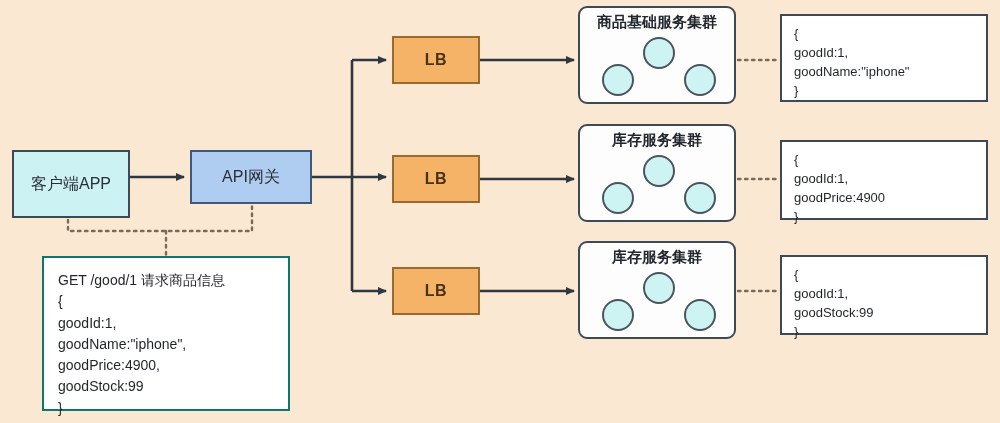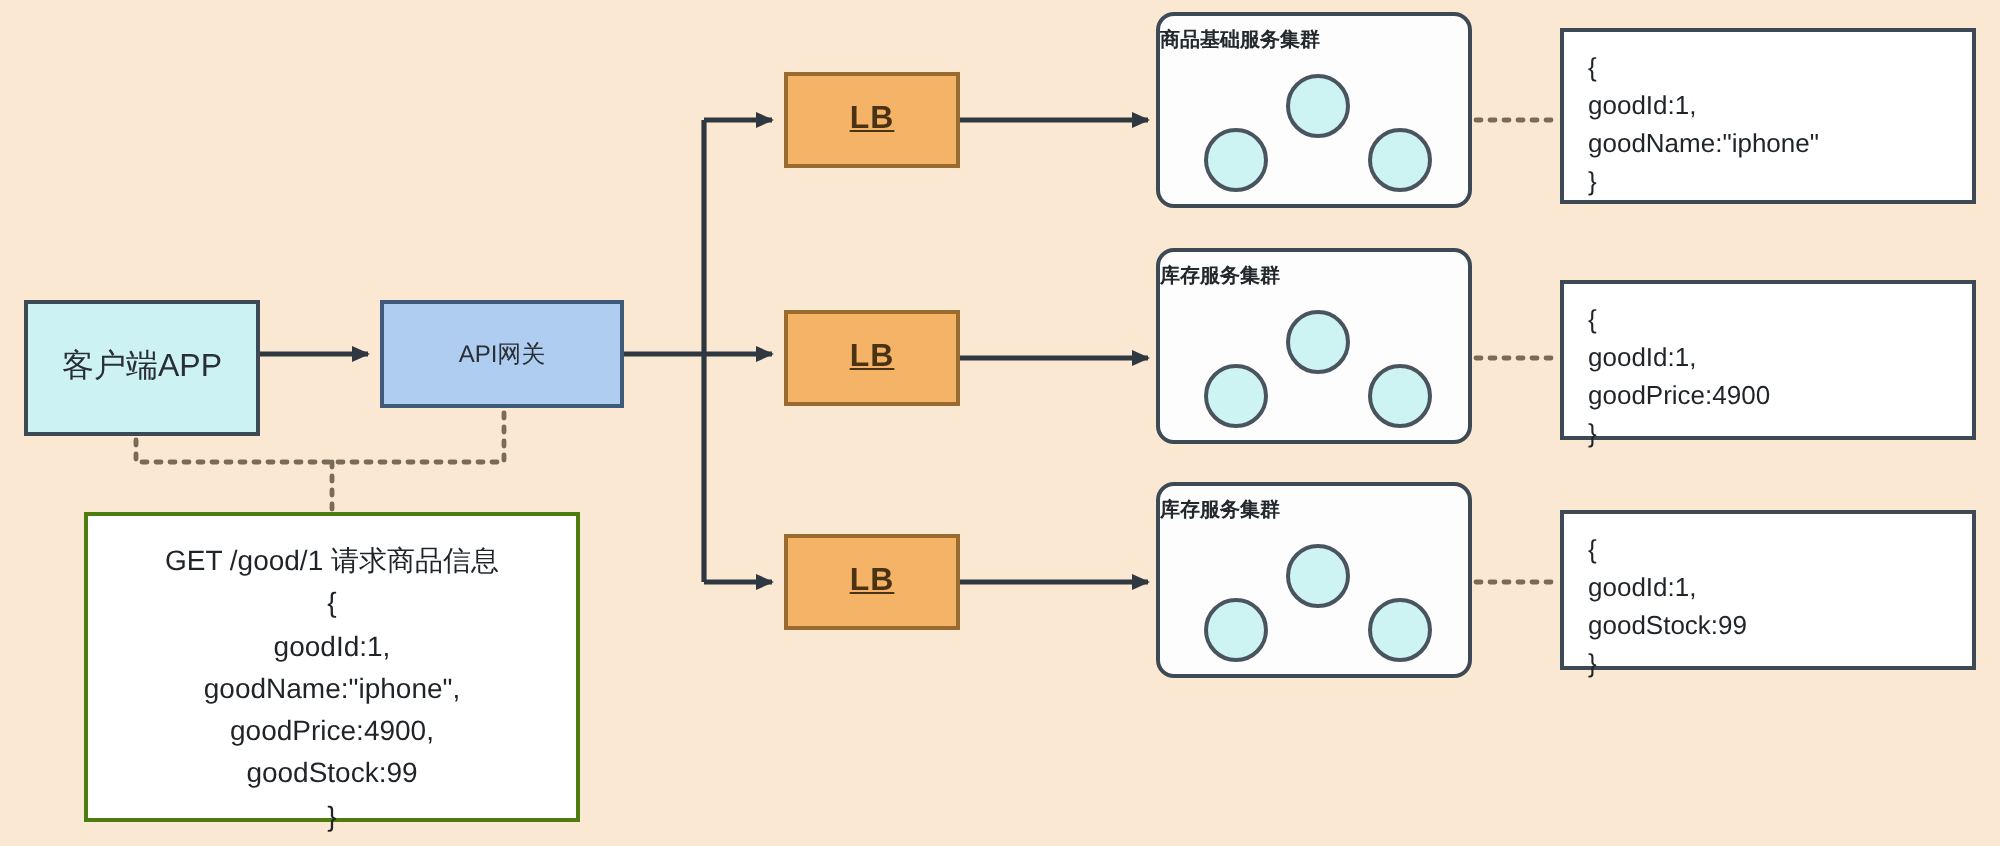--- a/index.html
+++ b/index.html
@@ -30,51 +30,50 @@
   }
   .client-box {
     left: 12px; top: 150px; width: 118px; height: 68px;
     background: #ccf2f4;
     font-size: 16px;
   }
   .gateway-box {
     left: 190px; top: 150px; width: 122px; height: 54px;
     background: #aecdf0;
     border-color: #3f5a78;
-    font-size: 12px;
+    font-size: 16px;
   }
   .lb-box {
     width: 88px; height: 48px;
     background: #f5b368;
     border-color: #9a6b2f;
     color: #4a3315;
     font-size: 16px;
     font-weight: 600;
     letter-spacing: .5px;
-    text-decoration: underline;
   }
   .lb-1 { left: 392px; top: 36px; }
   .lb-2 { left: 392px; top: 155px; }
   .lb-3 { left: 392px; top: 267px; }
 
   .cluster {
     position: absolute;
     width: 158px; height: 98px;
     background: #fdfdfd;
     border: 2px solid #3d4a55;
     border-radius: 9px;
   }
   .cluster-1 { left: 578px; top: 6px; }
   .cluster-2 { left: 578px; top: 124px; }
   .cluster-3 { left: 578px; top: 241px; }
   .cluster-title {
     position: absolute;
     left: 0; right: 0; top: 5px;
-    text-align: left;
-    font-size: 10px;
+    text-align: center;
+    font-size: 15px;
     font-weight: 700;
     color: #23282e;
   }
   .dot-node {
     position: absolute;
     width: 32px; height: 32px;
     border-radius: 50%;
     background: #cdf3f3;
     border: 2px solid #49545e;
   }
@@ -93,27 +92,26 @@
     white-space: pre;
   }
   .json-1 { left: 780px; top: 14px; width: 208px; height: 88px; }
   .json-2 { left: 780px; top: 140px; width: 208px; height: 80px; }
   .json-3 { left: 780px; top: 255px; width: 208px; height: 80px; }
 
   .request-box {
     position: absolute;
     left: 42px; top: 256px; width: 248px; height: 155px;
     background: #ffffff;
-    border: 2px solid #4d7c0f;
+    border: 2px solid #0f766e;
     padding: 12px 14px;
     font-size: 14px;
     color: #1f2429;
     line-height: 1.52;
     white-space: pre;
-    text-align: center;
   }
 </style>
 </head>
 <body>
 
 <div id="stage">
 
   <svg id="wires" viewBox="0 0 1000 423">
     <defs>
       <marker id="arw" markerWidth="9" markerHeight="8" refX="8" refY="4" orient="auto" markerUnits="userSpaceOnUse">

